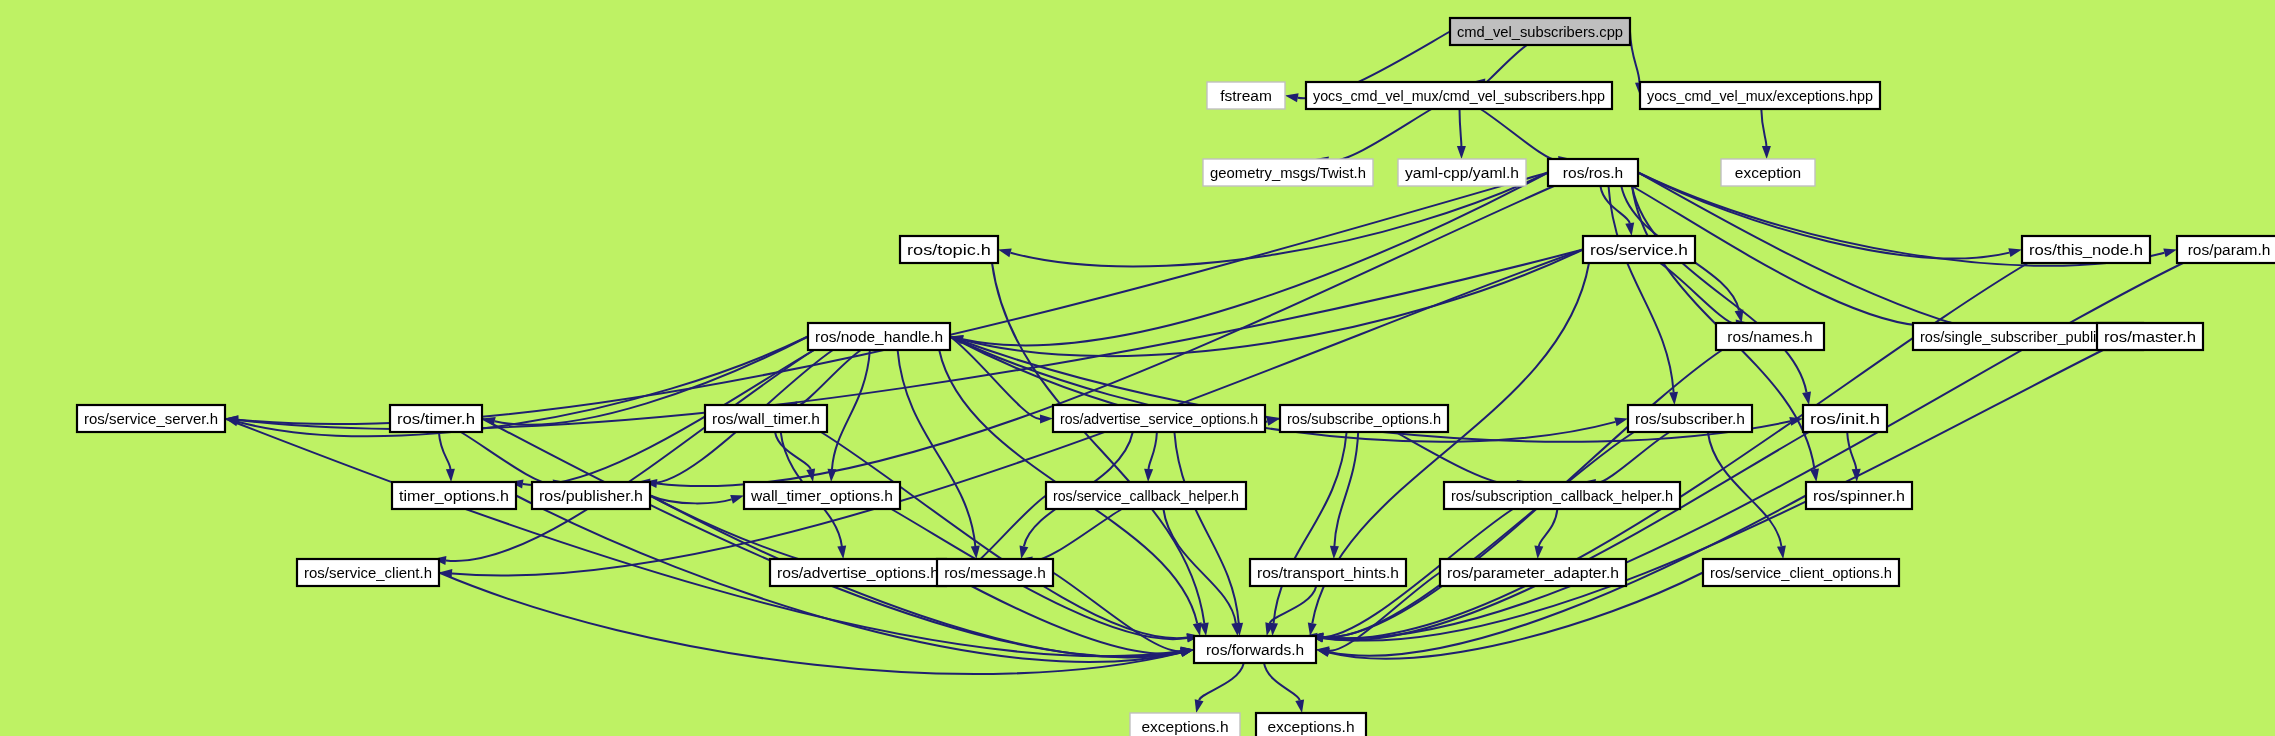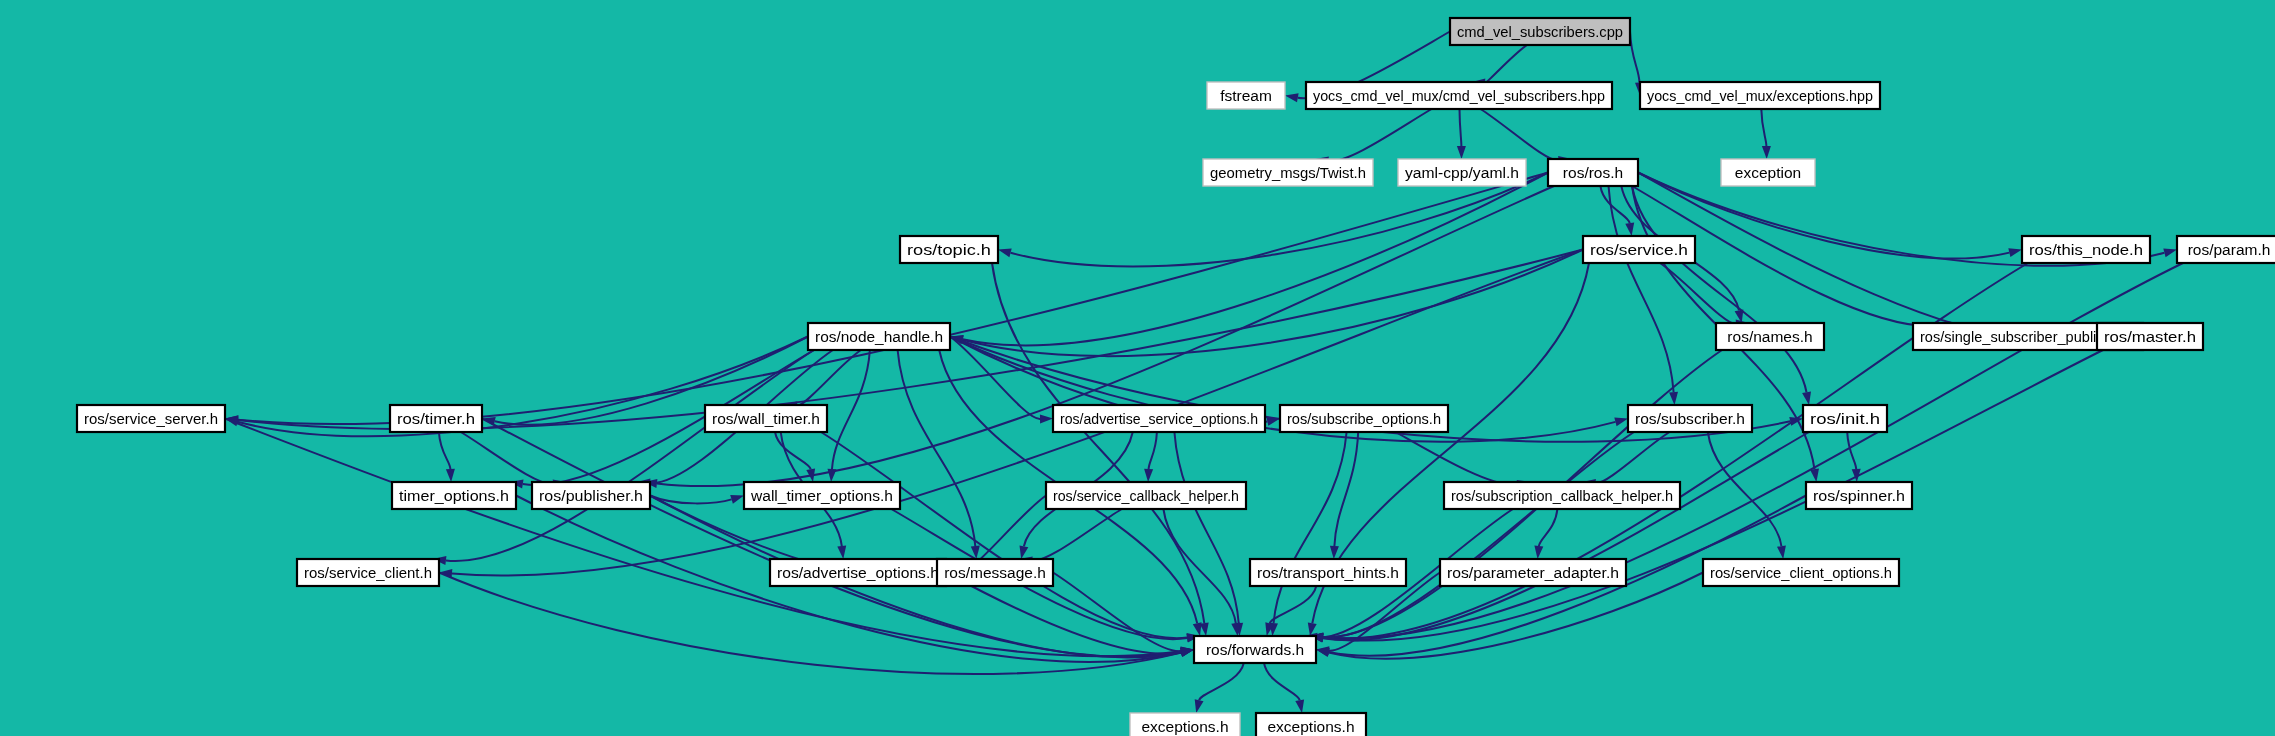--- a/index.html
+++ b/index.html
@@ -1,17 +1,17 @@
 <!DOCTYPE html>
 <html><head>
 <meta charset="utf-8">
 <style>
   html,body{margin:0;padding:0;background:#ffffff;}
   body{font-family:"Liberation Sans",sans-serif;}
-  #graph-root{position:relative;width:2275px;height:736px;overflow:hidden;background:#14b8a6;}
+  #graph-root{position:relative;width:2275px;height:736px;overflow:hidden;background:#bef264;}
   svg#graph-svg{position:absolute;left:0;top:0;width:2275px;height:736px;display:block;}
   .node-rect{fill:#ffffff;}
   .node-rect.thick{stroke:#000000;stroke-width:2.2;}
   .node-rect.thin{stroke:#c0c0c0;stroke-width:1.4;}
   .node-rect.root{fill:#bfbfbf;stroke:#000000;stroke-width:2.2;}
   .node-label{font-family:"Liberation Sans",sans-serif;font-size:15.5px;fill:#000000;
     text-anchor:middle;dominant-baseline:middle;white-space:pre;}
   .edge-path{fill:none;stroke:#1f1f70;stroke-width:2.0;}
   .edge-head{fill:#1f1f70;stroke:none;}
 </style>

